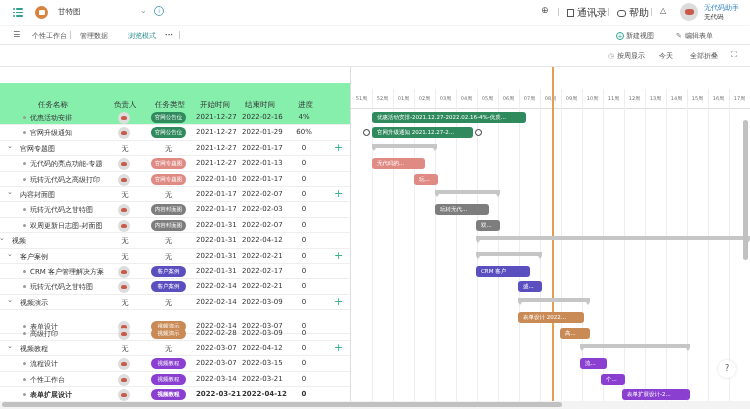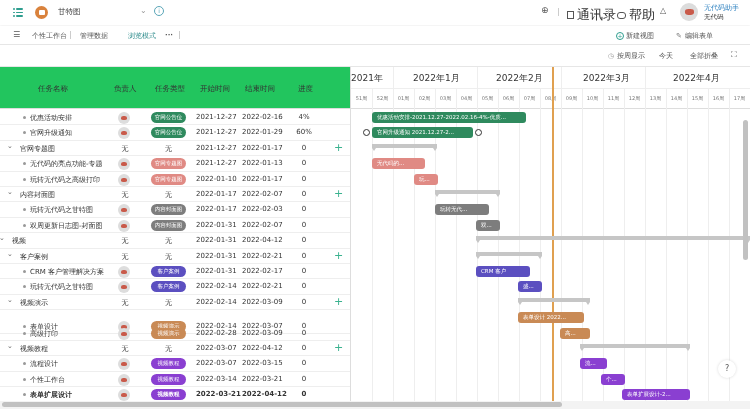--- a/index.html
+++ b/index.html
@@ -5,32 +5,32 @@
 *{box-sizing:border-box;margin:0;padding:0}
 body{width:750px;height:409px;overflow:hidden;background:#fff;font-family:"DejaVu Sans","Liberation Sans",sans-serif;color:#333;font-size:7px;position:relative}
 .topbar{position:absolute;left:0;top:0;width:750px;height:25px;background:#fff;box-shadow:0 1px 2px rgba(0,0,0,.06);display:flex;align-items:center}
 .menu-icon{position:absolute;left:13px;top:7px;width:10px;height:10px}
 .menu-icon i{position:absolute;height:1.6px;background:#2e9e8f;border-radius:1px}
 .home-icon{position:absolute;left:35px;top:6px;width:13px;height:13px;border-radius:50%;background:#d9823c}
 .home-icon:after{content:"";position:absolute;left:3.5px;top:4px;width:6px;height:5px;background:#fff;border-radius:1px}
 .app-title{position:absolute;left:58px;top:7px;font-size:7.5px;color:#333}
 .title-chev{position:absolute;left:140px;top:6px;font-size:8px;color:#999}
 .info-icon{position:absolute;left:154px;top:6px;width:10px;height:10px;border:1px solid #5aa6b8;border-radius:50%;font-size:6px;color:#5aa6b8;text-align:center;line-height:8px}
-.tb-right{position:absolute;top:6px;font-size:13px;color:#333;display:flex;align-items:center}
+.tb-right{position:absolute;top:6px;font-size:10px;color:#333;display:flex;align-items:center}
 .sep{position:absolute;top:8px;width:1px;height:8px;background:#ccc}
 .avatar-lg{position:absolute;left:680px;top:3px;width:18px;height:18px;border-radius:50%;background:#dcdcdc;overflow:hidden}
 .avatar-lg:after{content:"";position:absolute;left:5px;top:6px;width:9px;height:6px;background:#c95a4a;border-radius:40%}
 .user-name{position:absolute;left:704px;top:3px;font-size:7px;color:#2a7fbf}
 .user-org{position:absolute;left:704px;top:13px;font-size:6.5px;color:#333}
 .toolbar2{position:absolute;left:0;top:26px;width:750px;height:19px;border-bottom:1px solid #e6e6e6;background:#fff}
 .tb2-item{position:absolute;top:5px;font-size:7px;color:#555}
 .tb2-active{color:#2a8a8a}
 .viewbar{position:absolute;left:0;top:46px;width:750px;height:19px;background:#fff}
 .grid-wrap{position:absolute;left:0;top:66px;width:750px;height:343px;border-top:1px solid #e6e6e6}
-.lefthead{position:absolute;left:0;top:0;width:350px;height:42px;border-bottom:1px solid #ddd;background:#22c55e}
+.lefthead{position:absolute;left:0;top:16px;width:350px;height:42px;border-bottom:1px solid #ddd;background:#86efac}
 .lh-col{position:absolute;top:17px;font-size:7.5px;color:#333;text-align:center}
 .rows{position:absolute;left:0;top:43px;width:350px}
 .row{position:absolute;left:0;width:350px;height:15.4px;border-bottom:1px solid #eee;font-size:7px;color:#333}
 .row .name{position:absolute;top:3px;white-space:nowrap;overflow:hidden;width:100px}
 .row .dot{position:absolute;top:6px;width:3px;height:3px;border-radius:50%;background:#999}
 .row .caret{position:absolute;top:1px;font-size:7px;color:#666}
 .row .owner{position:absolute;left:118px;top:2px;width:12px;height:12px;border-radius:50%;background:#ddd}
 .row .owner:after{content:"";position:absolute;left:3px;top:4px;width:6px;height:4px;background:#c95a4a;border-radius:40%}
 .row .owner-none{position:absolute;left:118px;top:3px;width:14px;text-align:center}
 .row .tag{position:absolute;left:151px;top:2px;width:35px;height:11px;border-radius:6px;color:#fff;font-size:5.5px;text-align:center;line-height:11px;overflow:hidden;white-space:nowrap}
@@ -303,31 +303,20 @@
         <span class="tag" style="background:#8a3fd1">视频教程</span>
         <span class="start">2022-03-21</span>
         <span class="end">2022-04-12</span>
         <span class="prog">0</span>
       </div>
     </div>
 
   <div class="divider-v"></div>
 
   <div class="chart" id="chart">
-    <div class="month-row" id="months">
-        <div class="month" style="left: 0px;">2021年</div>
-        <div class="month" style="left: 62px;">2022年1月</div>
-        <div class="month" style="left: 145px;">2022年2月</div>
-        <div class="month" style="left: 232px;">2022年3月</div>
-        <div class="month" style="left: 322px;">2022年4月</div>
-        <div class="msep" style="left: 42px;"></div>
-        <div class="msep" style="left: 126px;"></div>
-        <div class="msep" style="left: 210px;"></div>
-        <div class="msep" style="left: 294px;"></div>
-      </div>
     <div class="week-row" id="weeks">
         <div class="week" style="left: 0px;">51周</div>
         <div class="week" style="left: 21px;">52周</div>
         <div class="week" style="left: 42px;">01周</div>
         <div class="week" style="left: 63px;">02周</div>
         <div class="week" style="left: 84px;">03周</div>
         <div class="week" style="left: 105px;">04周</div>
         <div class="week" style="left: 126px;">05周</div>
         <div class="week" style="left: 147px;">06周</div>
         <div class="week" style="left: 168px;">07周</div>

